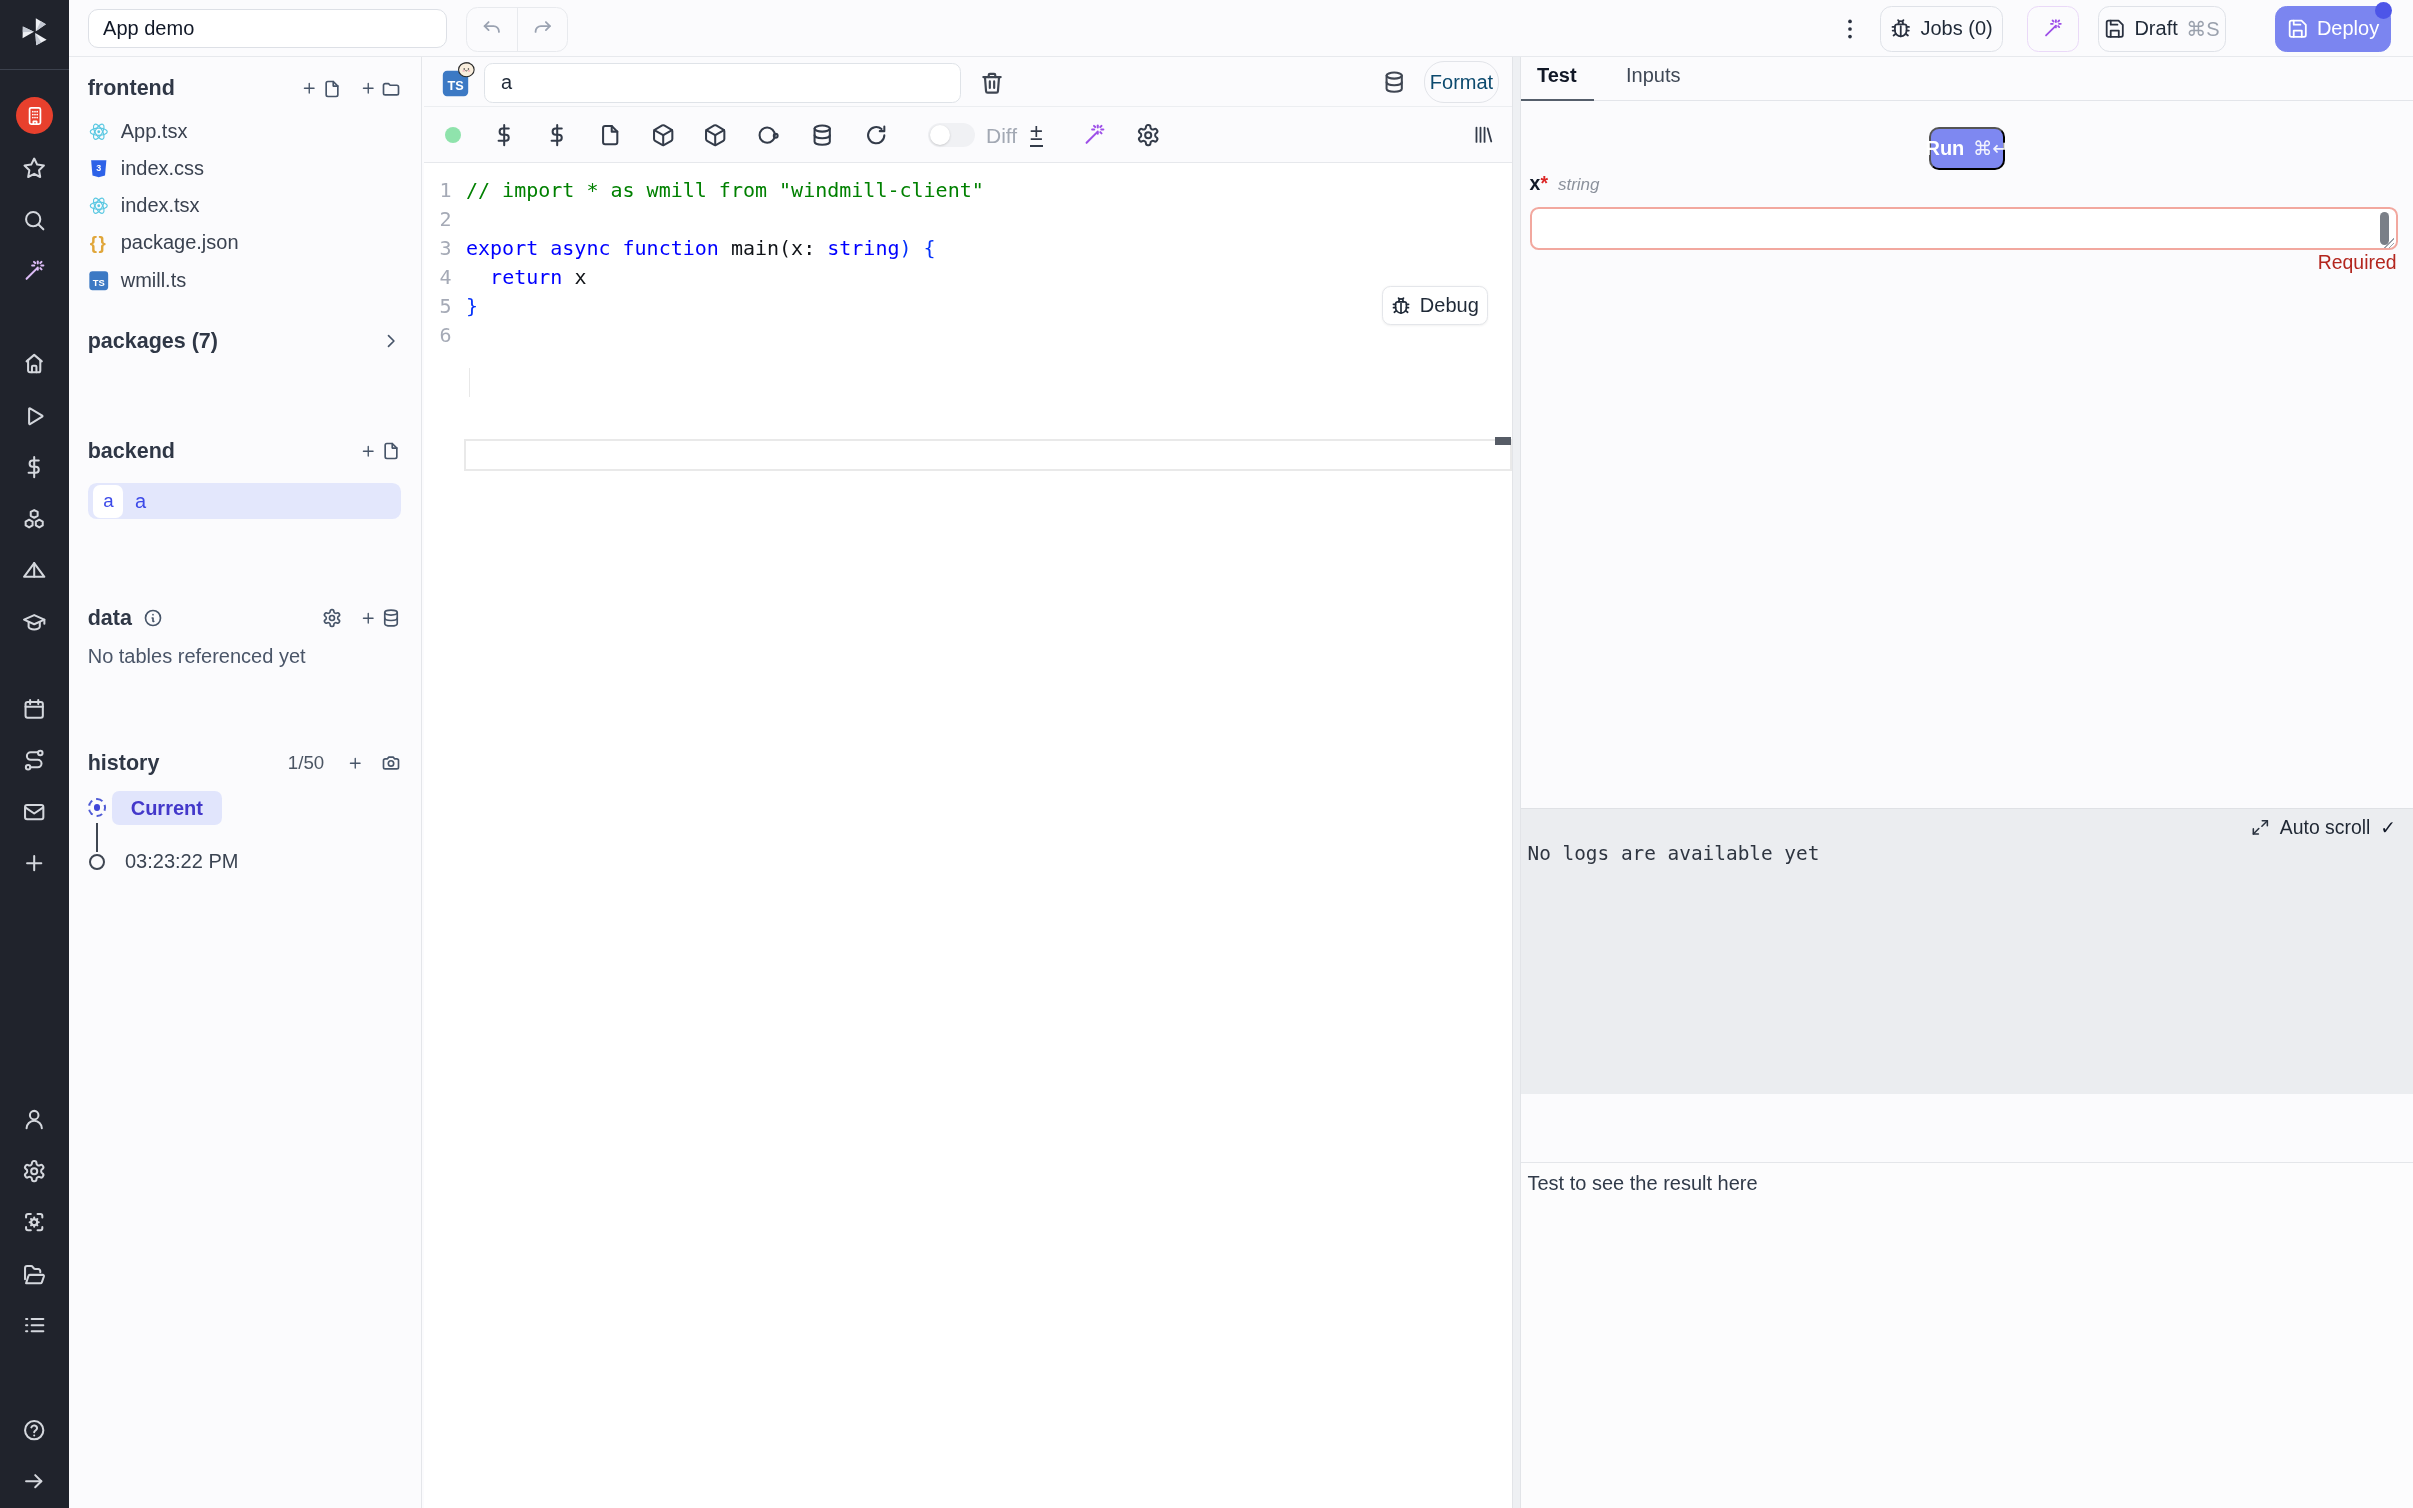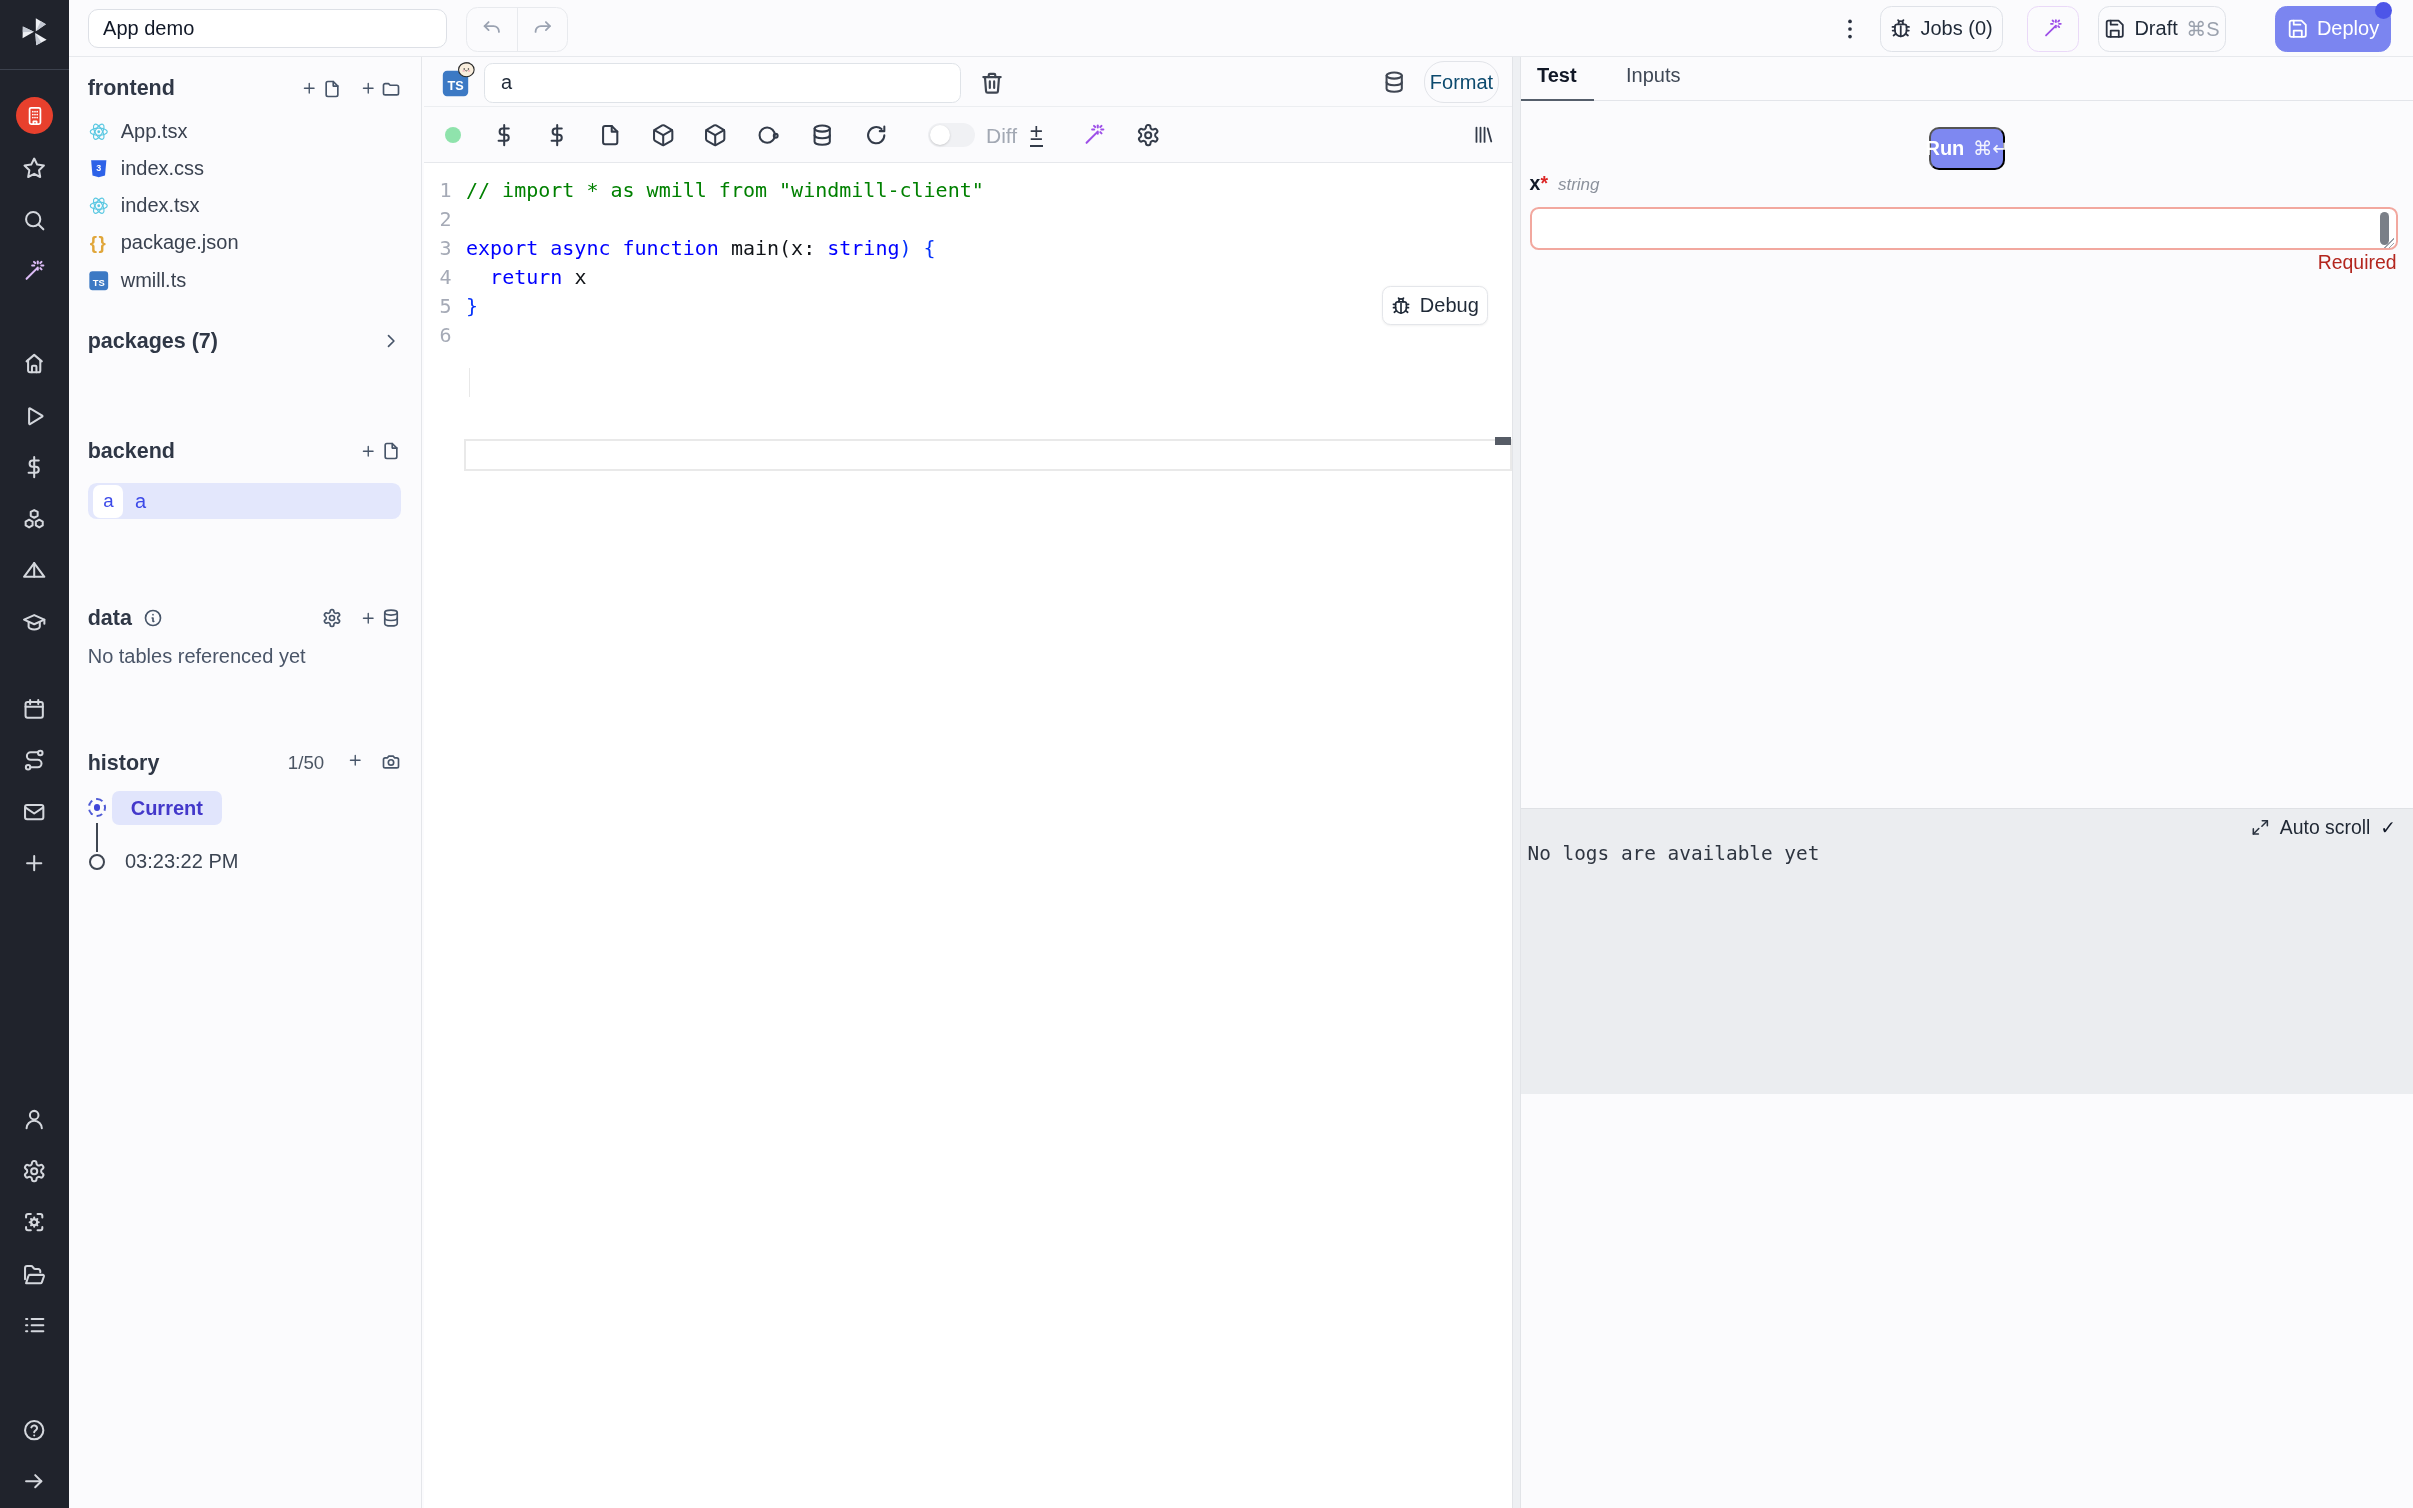--- a/index.html
+++ b/index.html
@@ -43,21 +43,21 @@
   .shortcut { color:#9aa1ad; }
   #btn-deploy { left:2206px; width:116px; background:#7b85f0; border-color:#7b85f0; color:#fff; }
   #btn-deploy .icn { color:#fff; }
   #deploy-dot { position:absolute; right:-2.2px; top:-4.3px; width:17px; height:17px; border-radius:50%; background:#4d55e8; }
 
   
   #sidebar { position:absolute; left:69px; top:57px; width:353px; bottom:0; background:#fbfbfd;
     border-right:1.4px solid #e4e6ea; }
   .srow { position:absolute; left:18.7px; right:20px; display:flex; align-items:center; }
   .shead { font-size:21.5px; font-weight:700; color:#2f3746; }
-  .sicons { margin-left:auto; display:flex; gap:18px; color:#475569; }
+  .sicons { margin-left:auto; display:flex; align-items:center; gap:18px; color:#475569; }
   .sicons .grp { display:flex; align-items:center; gap:4.3px; cursor:pointer; }
   .sicons .icn { width:20px; height:20px; }
   .sicons .icn.sm { width:16.5px; height:16.5px; }
   .frow { position:absolute; left:18.7px; right:20px; height:37px; display:flex; align-items:center; gap:11.5px;
     font-size:20px; color:#3a4250; cursor:pointer; }
   .frow .icn { width:21.5px; height:21.5px; }
   .braces { color:#e0a63a; font-weight:700; font-size:18.7px; letter-spacing:1.4px; }
   #sel-row { position:absolute; left:18.7px; right:20px; top:426px; height:36px; background:#e3e7fc;
     border-radius:8.6px; display:flex; align-items:center; cursor:pointer; }
   #sel-badge { width:30px; height:33px; background:#fff; border-radius:7.2px; margin-left:5.7px;
@@ -802,16 +802,19 @@
               <path d="M9.5 20.5H3V14"></path>
               <path d="M21 3.5 14 10.5"></path>
               <path d="M3 20.5 10 13.5"></path>
             </svg>
           </span>
         <span>Auto scroll</span>
         <span class="chk">✓</span>
       </div>
       <div id="no-logs">No logs are available yet</div>
     </div>
+    <div id="result">
+      <div id="result-text">Test to see the result here</div>
+    </div>
   </section>
 
 </div>
 
 
 </body></html>

